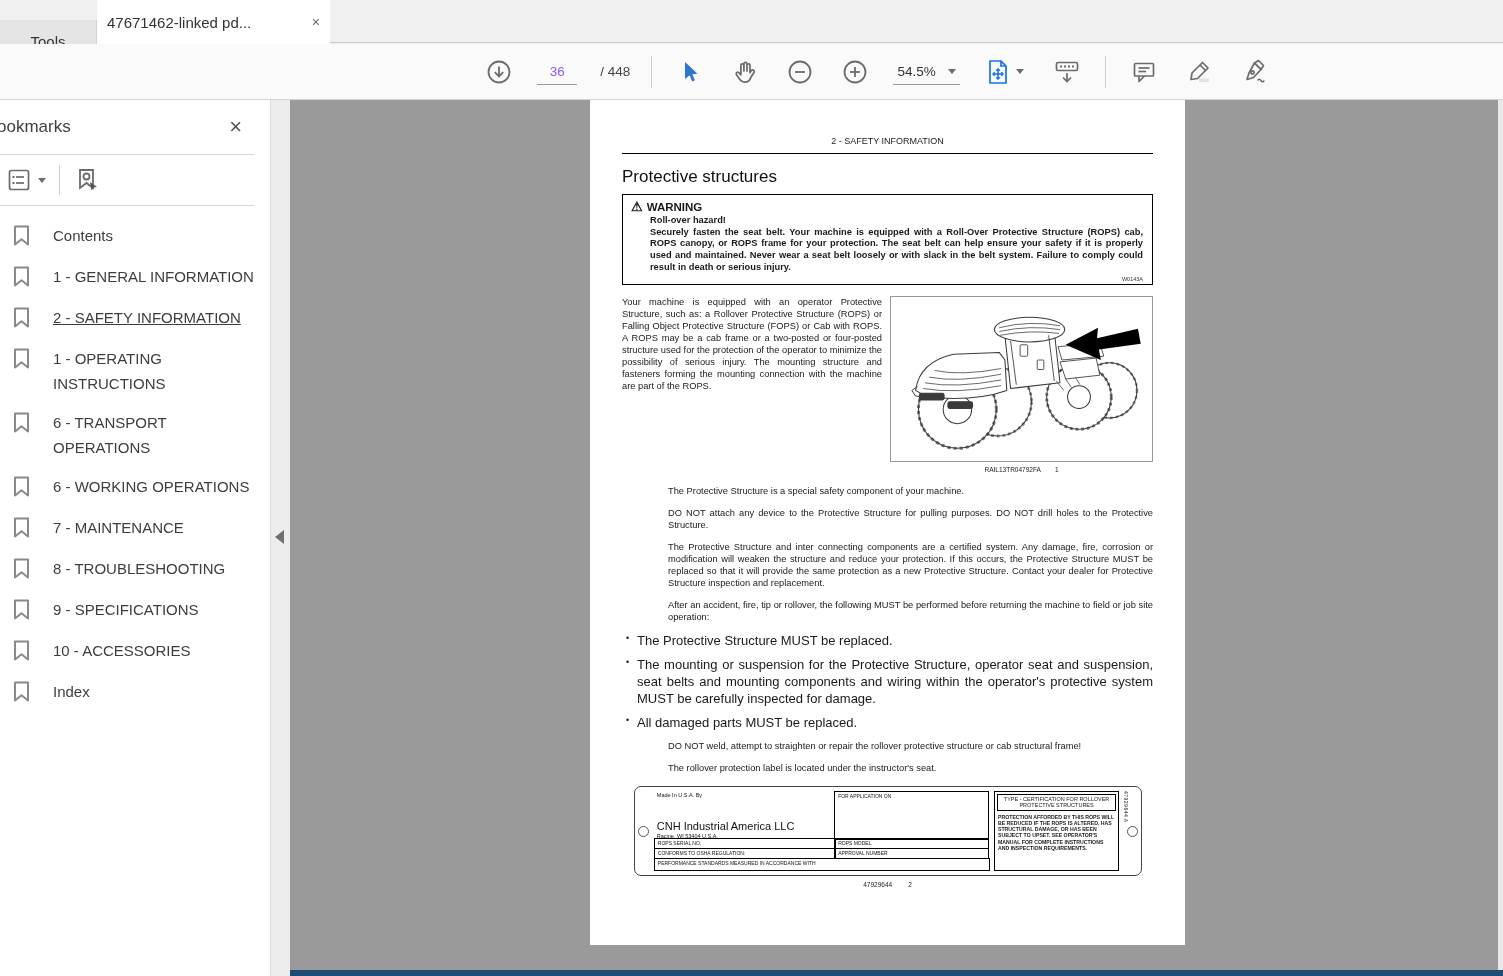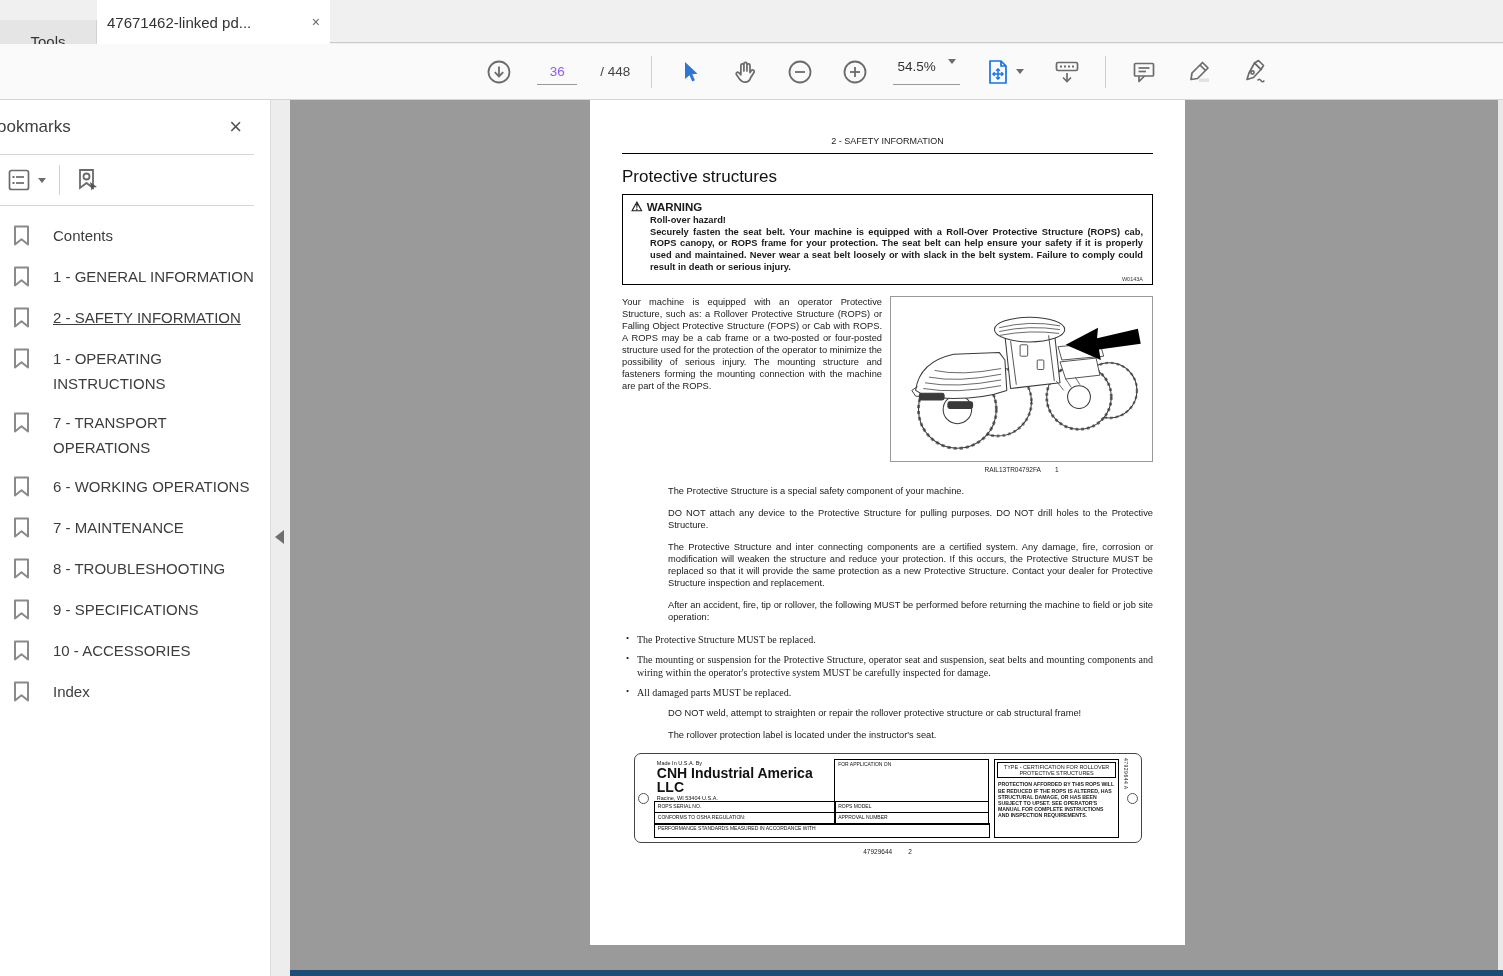--- a/index.html
+++ b/index.html
@@ -11,21 +11,21 @@
   .tab-tools { left:0; width:97px; background:#e5e5e5; border-right:1px solid #d2d2d2;margin-top:20px; }
   .tab-doc { left:97px; width:233px; background:#ffffff; height:44px; z-index:2; padding:0 10px; justify-content:space-between; }
   .tab-doc .close-x { color:#666; font-size:14px; margin-left:8px; cursor:default; }
 
   
   .toolbar { position:absolute; left:0; top:44px; width:1503px; height:56px; background:#fafafa; border-bottom:1px solid #d4d4d4; display:flex; align-items:center; justify-content:center; padding-left:250px; gap:21px; }
   .tb-sep { width:1px; height:32px; background:#cfcfcf; }
   .tb-btn { display:flex; align-items:center; justify-content:center; width:34px; height:34px; }
   .pageinput { width:40px; height:26px; border:none; border-bottom:1px solid #9a9a9a; background:transparent; text-align:center; font-size:13.5px; color:#8b5cf6; font-family:"Liberation Sans",sans-serif; }
   .pagecount { font-size:13.5px; color:#444; margin-left:2px; white-space:nowrap; }
-  .zoombox { display:flex; border-bottom:1px solid #9a9a9a; height:26px; padding:0 4px; gap:12px; }
+  .zoombox { display:flex; align-items:center; border-bottom:1px solid #9a9a9a; height:26px; padding:0 4px; gap:12px; }
   .zoomval { font-size:13.5px; color:#333; }
   .caret-down { width:0; height:0; border-left:4.5px solid transparent; border-right:4.5px solid transparent; border-top:5px solid #6b6b6b; }
   svg.icon { display:block; }
 
   
   .panel { position:absolute; left:0; top:100px; width:270px; height:876px; background:#ffffff; }
   .panel-head { height:54px; display:flex; align-items:center; justify-content:space-between; padding:0 28px 0 0; }
   .panel-title { font-size:17px; color:#3f3f3f; margin-left:-3px; }
   .panel-close { font-size:22px; color:#555; line-height:1; }
   .panel-div { height:1px; background:#d6d6d6; margin-right:16px; }
@@ -58,36 +58,36 @@
   .warncode { text-align:right; font-size:5.5px; color:#333; margin-top:2px; }
   .twocol { display:flex; margin-top:11px; gap:8px; }
   .introp { width:260px; font-size:9.3px; line-height:1.3; text-align:justify; }
   .figwrap { width:263px; }
   .figbox { width:263px; height:166px; border:1px solid #999; background:#fff; display:flex; align-items:center; justify-content:center; }
   .figcap { text-align:center; font-size:6.5px; color:#222; margin-top:4px; }
   .figcap .fign { margin-left:14px; }
   .paras { margin-top:12px; }
   .paras p, .closing p { font-size:9.3px; line-height:1.3; text-align:justify; margin-bottom:10px;margin-left:46px; }
   ul.bullets { list-style:none; margin:0 0 8px 4px; }
-  ul.bullets li { position:relative; font-size:10px; line-height:1.3; text-align:justify; padding-left:11px; margin-bottom:7px;font-family:Liberation Serif, serif; }
+  ul.bullets li { position:relative; font-size:13px; line-height:1.3; text-align:justify; padding-left:11px; margin-bottom:7px; }
   ul.bullets li::before { content:"•"; position:absolute; left:0; top:0; font-size:9px; }
 
   
   .labelfig { margin:12px auto 0 auto; width:508px; }
   .label-outer { position:relative; border:1px solid #444; border-radius:7px; height:90px; padding:5px 22px 5px 14px; background:#fff; }
   .hole { position:absolute; width:11px; height:11px; border:1px solid #555; border-radius:50%; top:39px; background:#fff; }
   .hole-l { left:3px; } .hole-r { right:3px; }
   .sidecode { position:absolute; right:12px; top:4px; font-size:5px; color:#222; writing-mode:vertical-rl; letter-spacing:0.5px; }
   .label-inner { display:flex; height:100%; margin-left:6px; }
   .lcolA { width:355px; display:flex; flex-direction:column; }
   .lrow { display:flex; flex:1; }
   .lcell { border:1.4px solid #000; margin:-0.7px; padding:1px 3px; font-size:5px; color:#111; overflow:hidden; }
   .lcell.noborder { border:none; }
   .l-made { font-size:5.5px; }
-  .l-co { font-size:14px; font-weight:700; line-height:1.05; }
+  .l-co { font-size:11px; font-weight:400; line-height:1.05;margin-top:23px; }
   .l-adr { font-size:5.5px; }
   .w54 { width:54%; } .w46 { width:46%; } .w100 { width:100%; }
   .lcolB { width:132px; border:1.4px solid #000; margin:-0.7px -0.7px -0.7px 3px; display:flex; flex-direction:column; }
   .typebox { border:1.2px solid #000; margin:2px; text-align:center; font-size:5.5px; line-height:1.15; padding:1px 2px; }
   .protnote { font-size:5.2px; font-weight:700; line-height:1.2; padding:1px 3px; }
   .labelcap { text-align:center; font-size:6.5px; margin-top:5px; color:#222; }
   .labelcap .fign { margin-left:16px; }
 
   .p-footer { position:absolute; left:32px; right:32px; top:824px; }
   .p-footer .frule { border-top:1.5px solid #000; }
@@ -266,21 +266,21 @@
     </span>
     <span class="bm-label">1 - OPERATING INSTRUCTIONS</span>
   </div>
 
   <div class="bm-item">
     <span class="bm-ico">
       <svg width="17" height="21" viewBox="0 0 17 21" fill="none" stroke="#8a8a8a" stroke-width="2" stroke-linejoin="round">
         <path d="M2 1.5 h13 v18 l-6.5-5.2 -6.5 5.2 z"></path>
       </svg>
     </span>
-    <span class="bm-label">7 - TRANSPORT OPERATIONS</span>
+    <span class="bm-label">6 - TRANSPORT OPERATIONS</span>
   </div>
 
   <div class="bm-item">
     <span class="bm-ico">
       <svg width="17" height="21" viewBox="0 0 17 21" fill="none" stroke="#8a8a8a" stroke-width="2" stroke-linejoin="round">
         <path d="M2 1.5 h13 v18 l-6.5-5.2 -6.5 5.2 z"></path>
       </svg>
     </span>
     <span class="bm-label">6 - WORKING OPERATIONS</span>
   </div>

